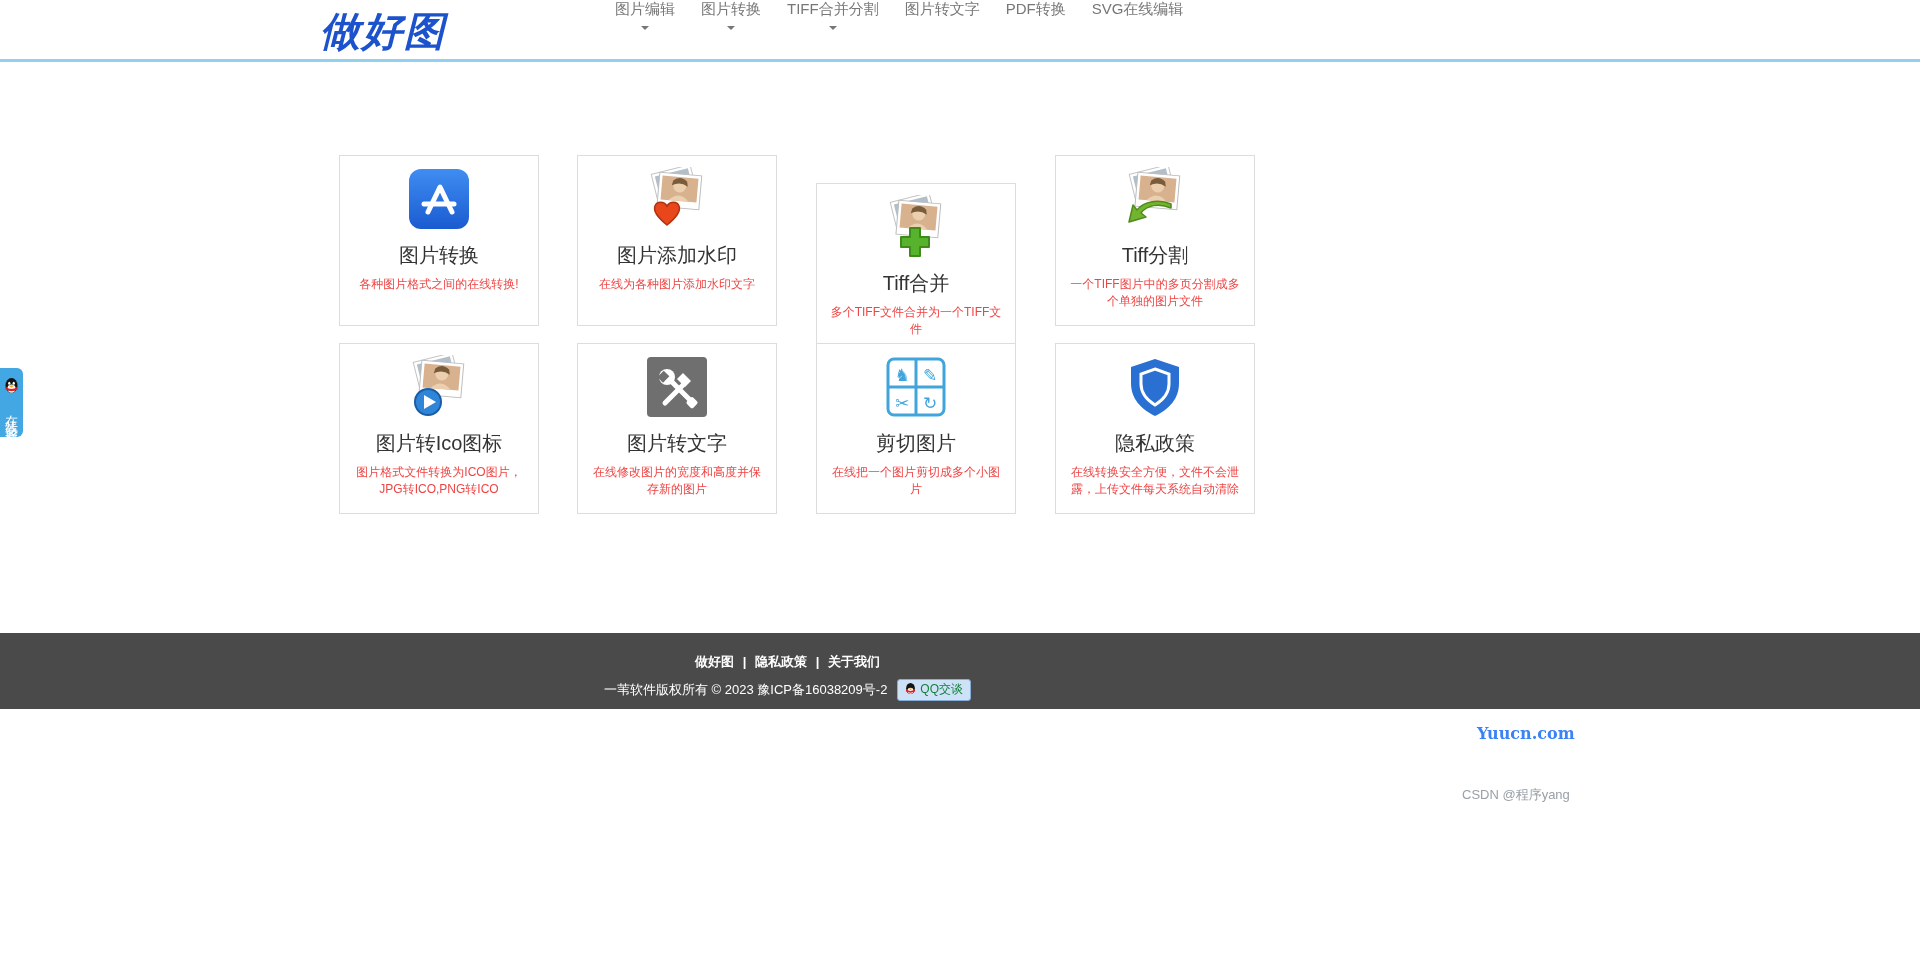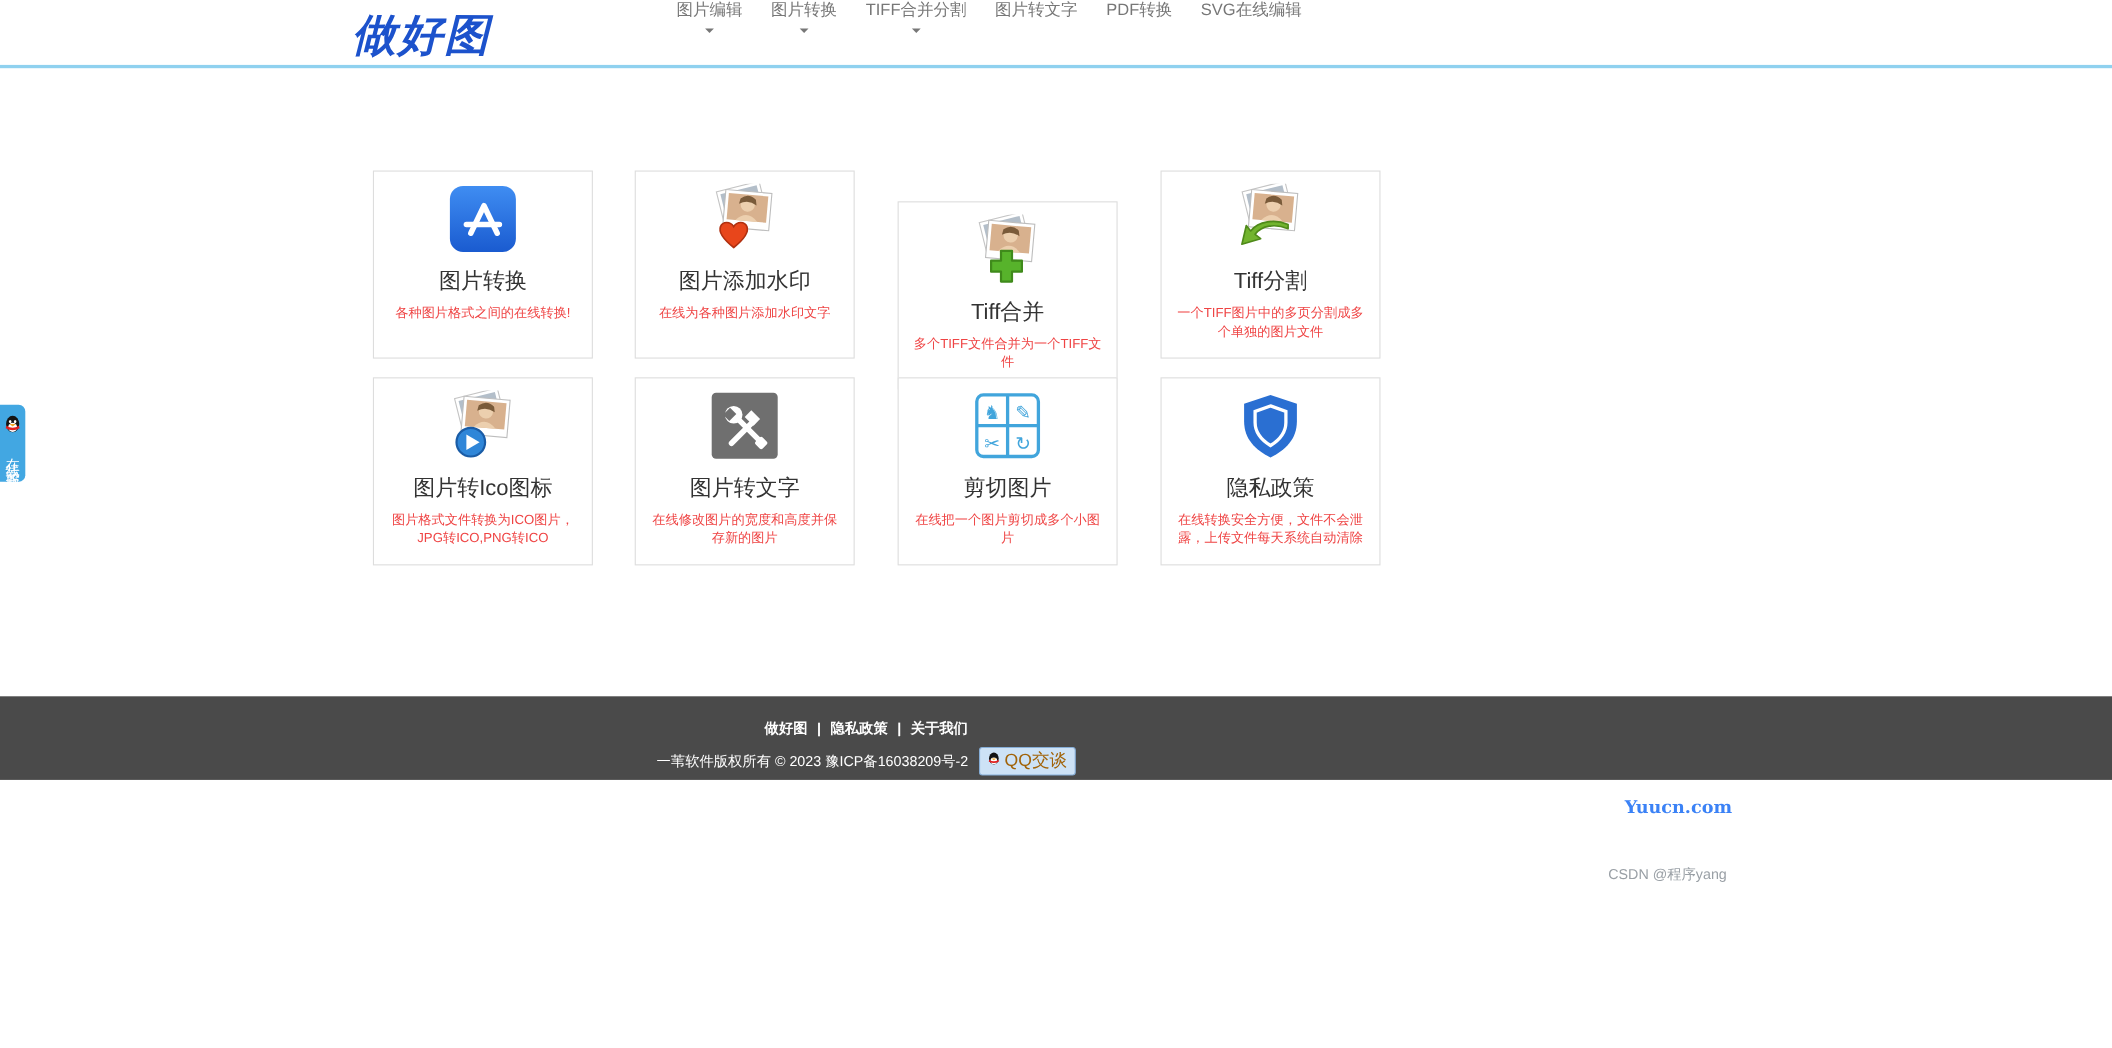--- a/index.html
+++ b/index.html
@@ -74,21 +74,21 @@
   .footer-line1 { font-size:13px;font-weight:bold; }
   .footer-line1 a { color:#fff; }
   .footer-sep { margin:0 5px; color:#fff; }
   .footer-line2 {
     margin-top:8px; font-size:13px;
     display:flex; justify-content:center; align-items:center; gap:10px;
   }
   .qq-badge {
     display:inline-flex; align-items:center; gap:4px;
     background:#cde2f6; border:1px solid #85add7; border-radius:3px;
-    padding:1px 7px 2px; font-size:16px; color:#a16207;
+    padding:1px 7px 2px; font-size:12px; color:#15803d;
   }
 
   
   .wm-site {
     position:absolute; left:1477px; top:724px;
     font-family:"DejaVu Serif", serif;
     font-size:16px; font-weight:bold; color:#3b82f6;
   }
   .wm-csdn {
     position:absolute; left:1462px; top:754px;

